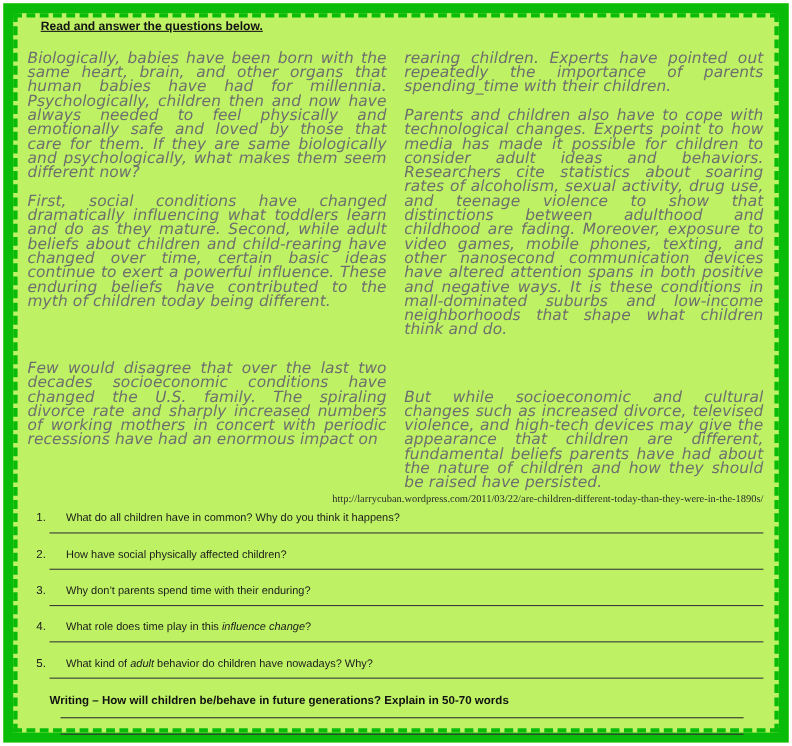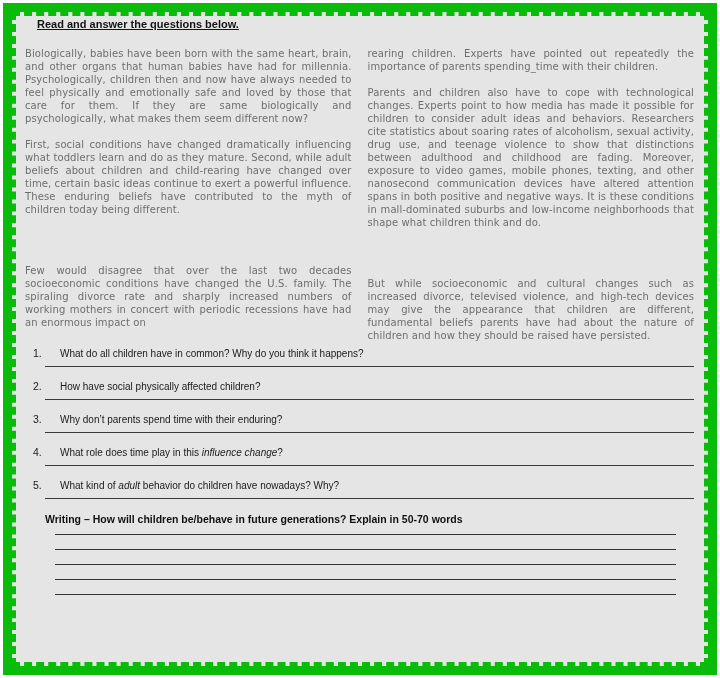--- a/index.html
+++ b/index.html
@@ -2,21 +2,21 @@
 <html style="--green: #0abc0a;"><head>
 <meta charset="utf-8">
 <style>
   * { margin: 0; padding: 0; box-sizing: border-box; }
   html, body { width: 720px; height: 678px; overflow: hidden; background: #ffffff; }
   body { font-family: "Liberation Sans", sans-serif; position: relative; }
 
   .frame {
     position: absolute;
     left: 3px; top: 3px; right: 3px; bottom: 3px;
-    background: #e5e5e5;
+    background: #bef264;
     border: 9px solid var(--green, #0abc0a);
   }
   .notches {
     position: absolute;
     inset: 0;
     border: 4px dashed var(--green, #0abc0a);
     pointer-events: none;
   }
 
   .content {
@@ -45,26 +45,27 @@
   .columns {
     display: flex;
     gap: 16px;
     margin-top: 16px;
     min-height: 292px;
     align-items: flex-start;
   }
   .col { flex: 1; }
   .col p {
     font-family: "DejaVu Sans", sans-serif;
-    font-size: 10px;
+    font-size: 14px;
     line-height: 13px;
     color: #6e6e6e;
     text-align: justify;
     margin-bottom: 13px;
     letter-spacing: 0.1px;
+    font-style: italic;
   }
   .col p:last-child { margin-bottom: 0; margin-top: 48px; }
 
   .source {
     font-family: "Liberation Serif", serif;
     font-size: 9.5px;
     line-height: 12px;
     color: #2b2b2b;
     text-align: right;
     margin-top: 2px;
@@ -121,20 +122,21 @@
         <p>First, social conditions have changed dramatically influencing what toddlers learn and do as they mature. Second, while adult beliefs about children and child-rearing have changed over time, certain basic ideas continue to exert a powerful influence. These enduring beliefs have contributed to the myth of children today being different.</p>
         <p>Few would disagree that over the last two decades socioeconomic conditions have changed the U.S. family. The spiraling divorce rate and sharply increased numbers of working mothers in concert with periodic recessions have had an enormous impact on</p>
       </div>
       <div class="col">
         <p>rearing children. Experts have pointed out repeatedly the importance of parents spending_time with their children.</p>
         <p>Parents and children also have to cope with technological changes. Experts point to how media has made it possible for children to consider adult ideas and behaviors. Researchers cite statistics about soaring rates of alcoholism, sexual activity, drug use, and teenage violence to show that distinctions between adulthood and childhood are fading. Moreover, exposure to video games, mobile phones, texting, and other nanosecond communication devices have altered attention spans in both positive and negative ways. It is these conditions in mall-dominated suburbs and low-income neighborhoods that shape what children think and do.</p>
         <p>But while socioeconomic and cultural changes such as increased divorce, televised violence, and high-tech devices may give the appearance that children are different, fundamental beliefs parents have had about the nature of children and how they should be raised have persisted.</p>
       </div>
     </div>
 
+    <div class="source">http://larrycuban.wordpress.com/2011/03/22/are-children-different-today-than-they-were-in-the-1890s/</div>
 
     <div class="questions">
 
       <div class="q-block">
         <div class="q-row">
           <span class="q-num">1.</span>
           <span class="q-text"><span>What do all children have in common? Why do you think it happens?</span><i></i><span></span></span>
         </div>
         <div class="answer-line"></div>
       </div>

